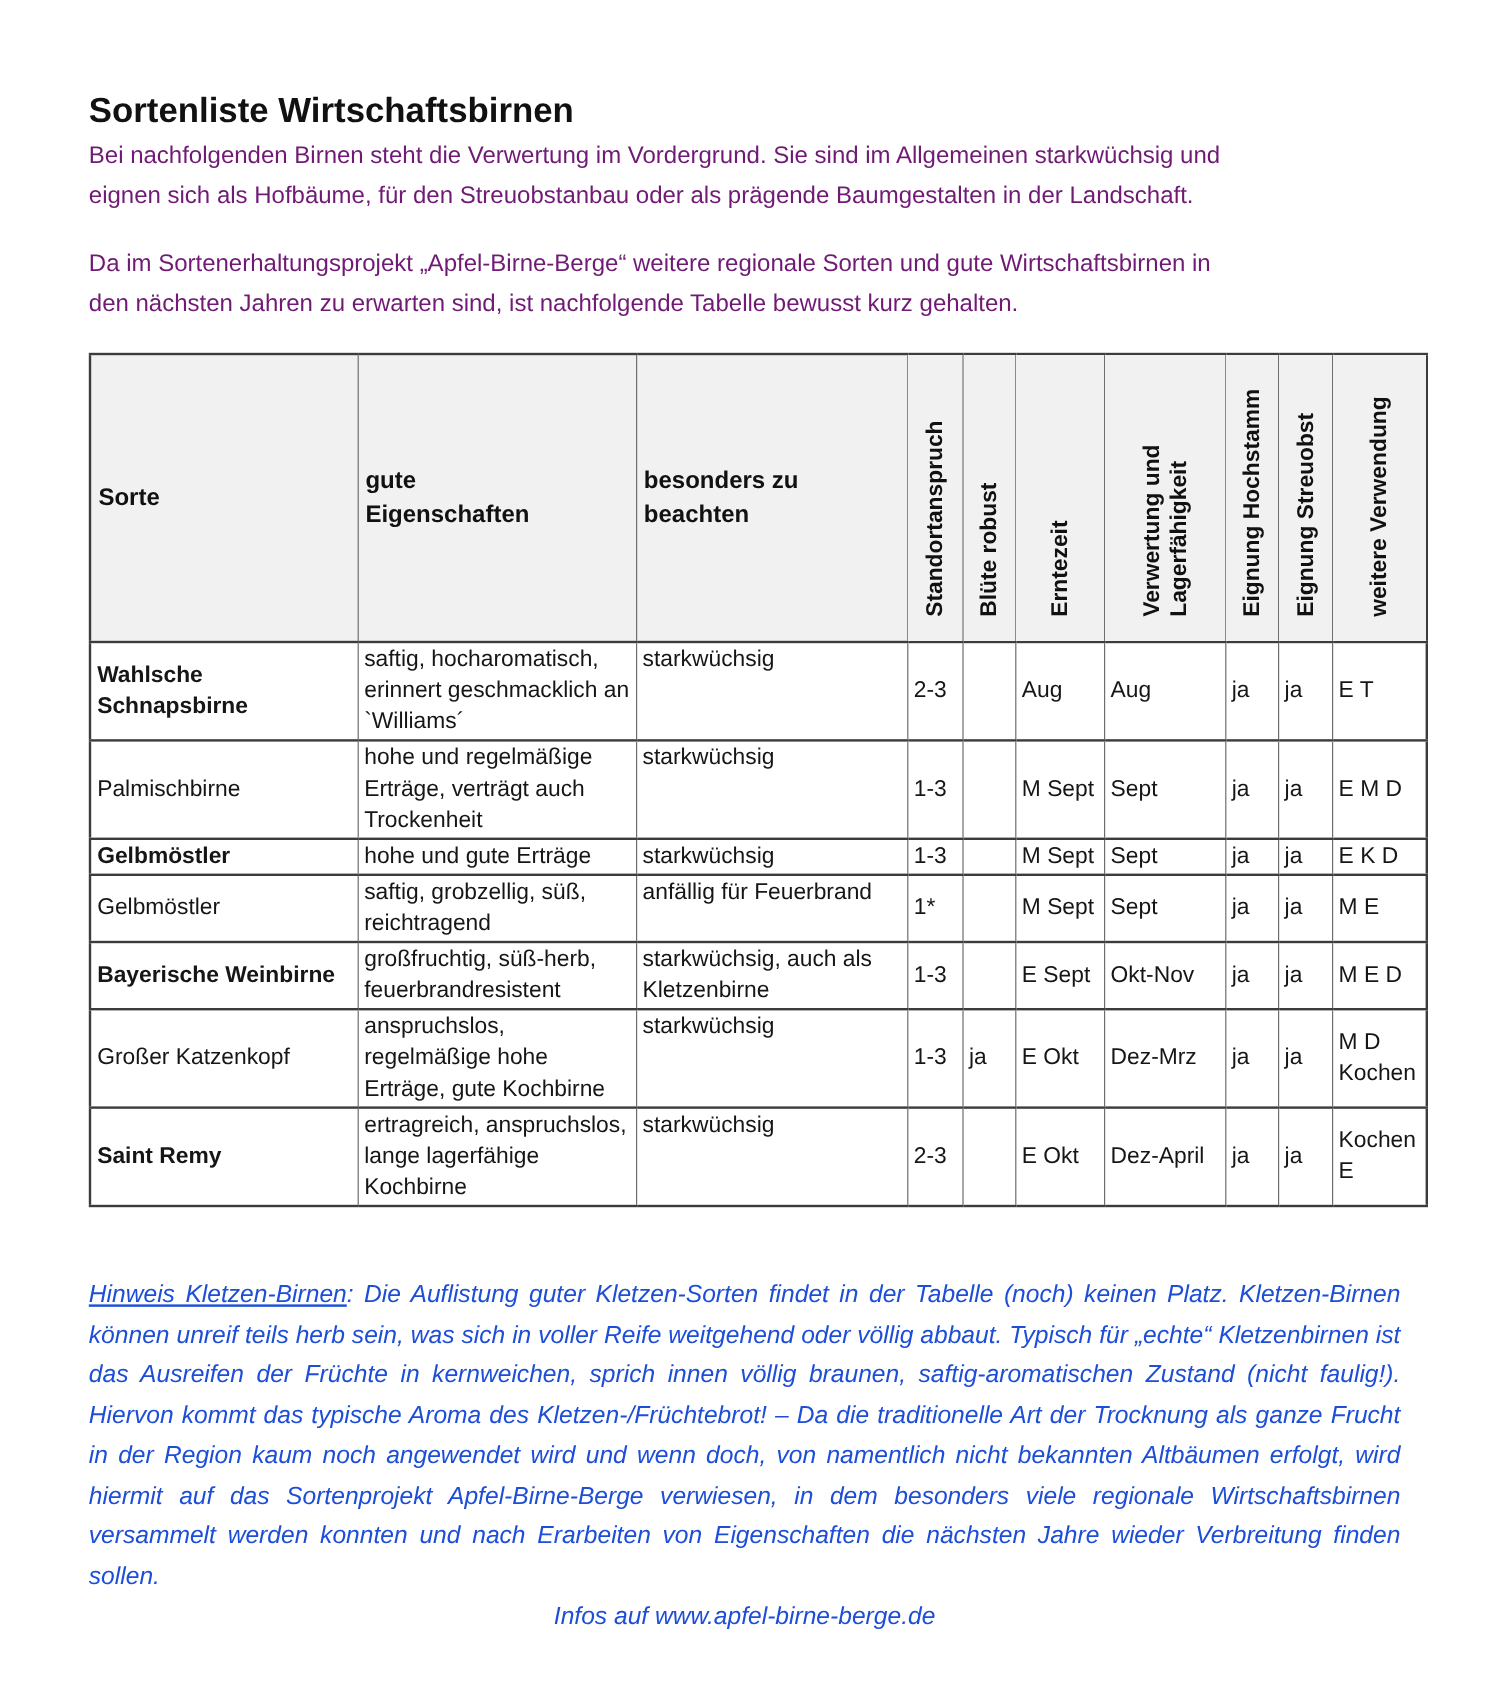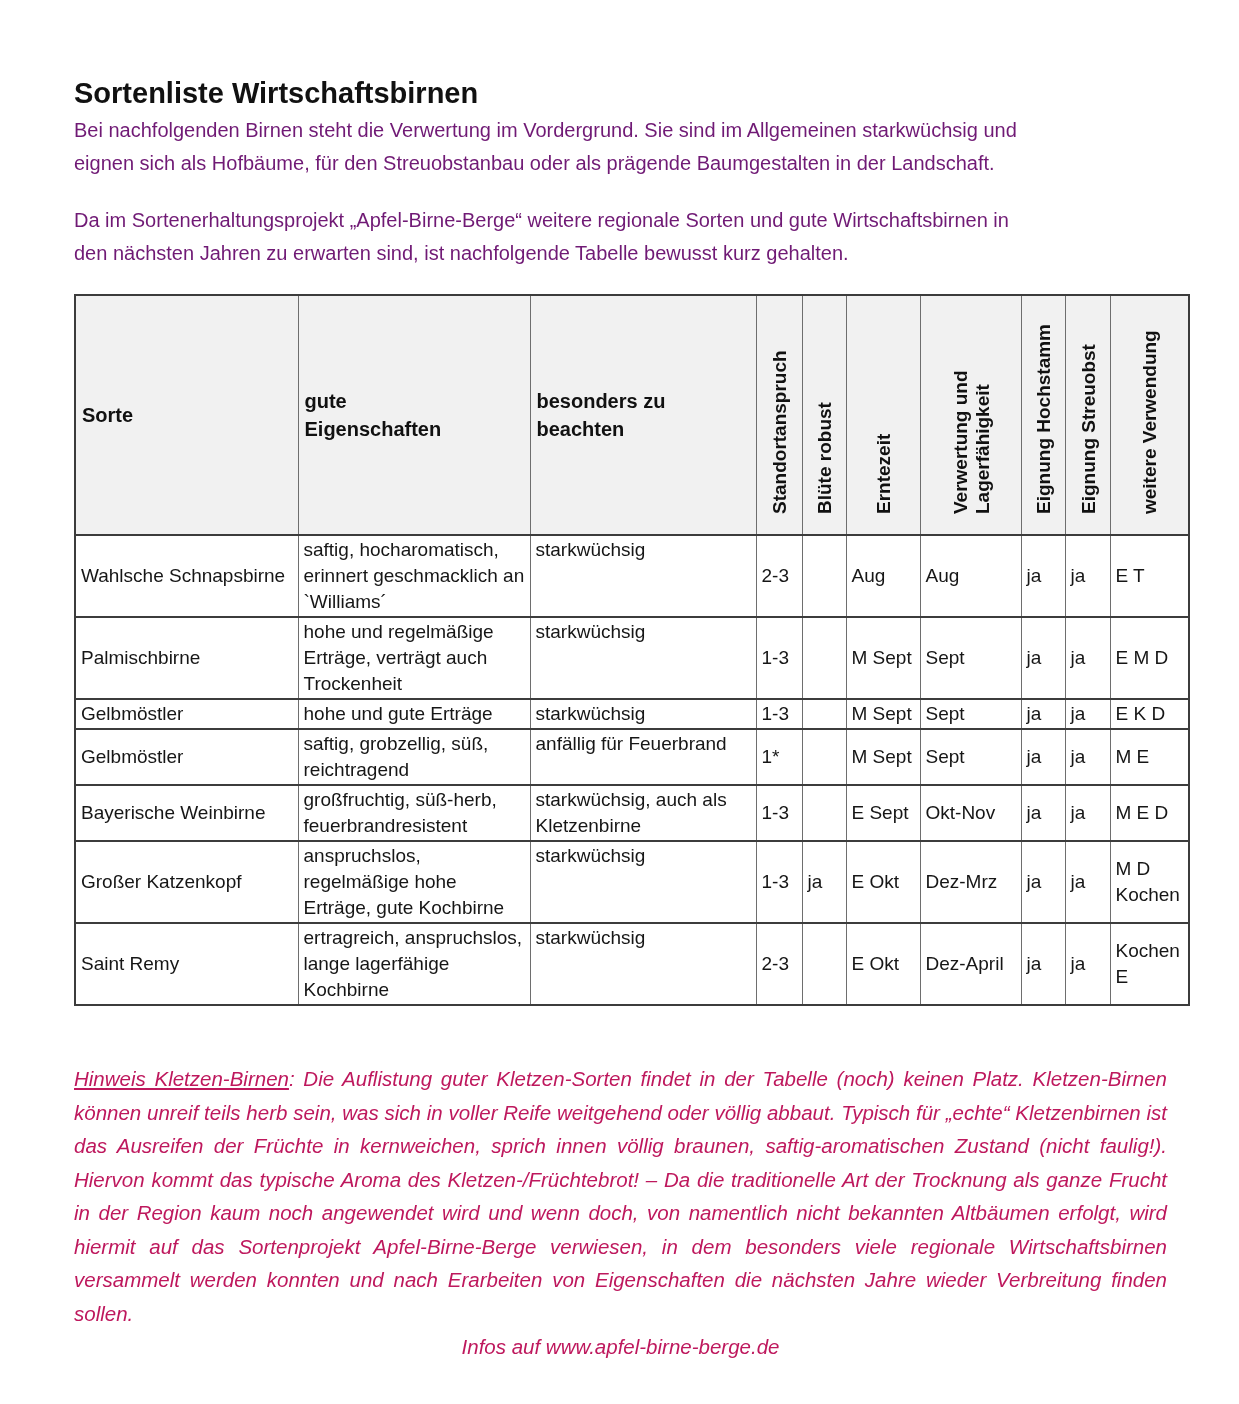--- a/index.html
+++ b/index.html
@@ -63,31 +63,31 @@
   th.c7  .rot { height: 99px; }
   th.c8  .rot { height: 42px; }
   th.c9  .rot { height: 43px; }
   th.c10 .rot { height: 77px; }
 
   table.sorten td {
     font-size: 19px; line-height: 26px;
     padding: 1px 5px; color: #161616;
   }
   td.col-sorte { vertical-align: middle; }
-  td.col-sorte.bold { font-weight: normal; margin-top: 33px; }
+  td.col-sorte.bold { font-weight: bold; margin-top: 33px; }
   td.col-text { vertical-align: top; }
   td.col-num { vertical-align: middle; padding: 1px 2px; }
   td.pre { white-space: pre-line; line-height: 25px; }
 
   p.footnote {
     margin: 56px 0 0 0;
     font-style: italic;
     font-size: 20.5px; line-height: 33.5px;
     text-align: justify;
-    color: #be185d;
+    color: #1d4ed8;
   }
   p.footnote .lead { text-decoration: underline; }
   p.footnote.info { margin: 0; text-align: center; }
 </style>
 </head>
 <body>
 
 <div class="page">
 
   <h1 class="title">Sortenliste Wirtschaftsbirnen</h1>

